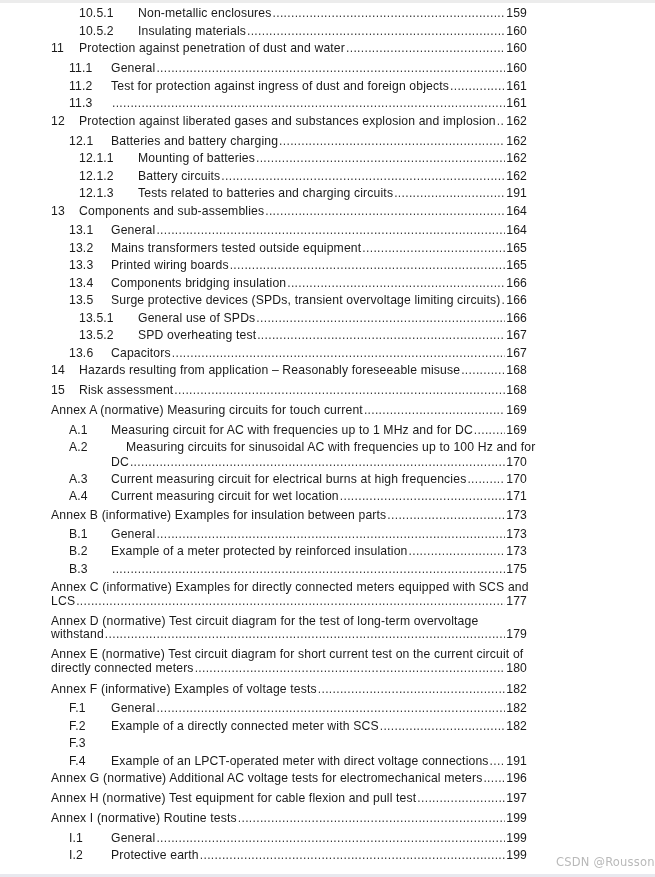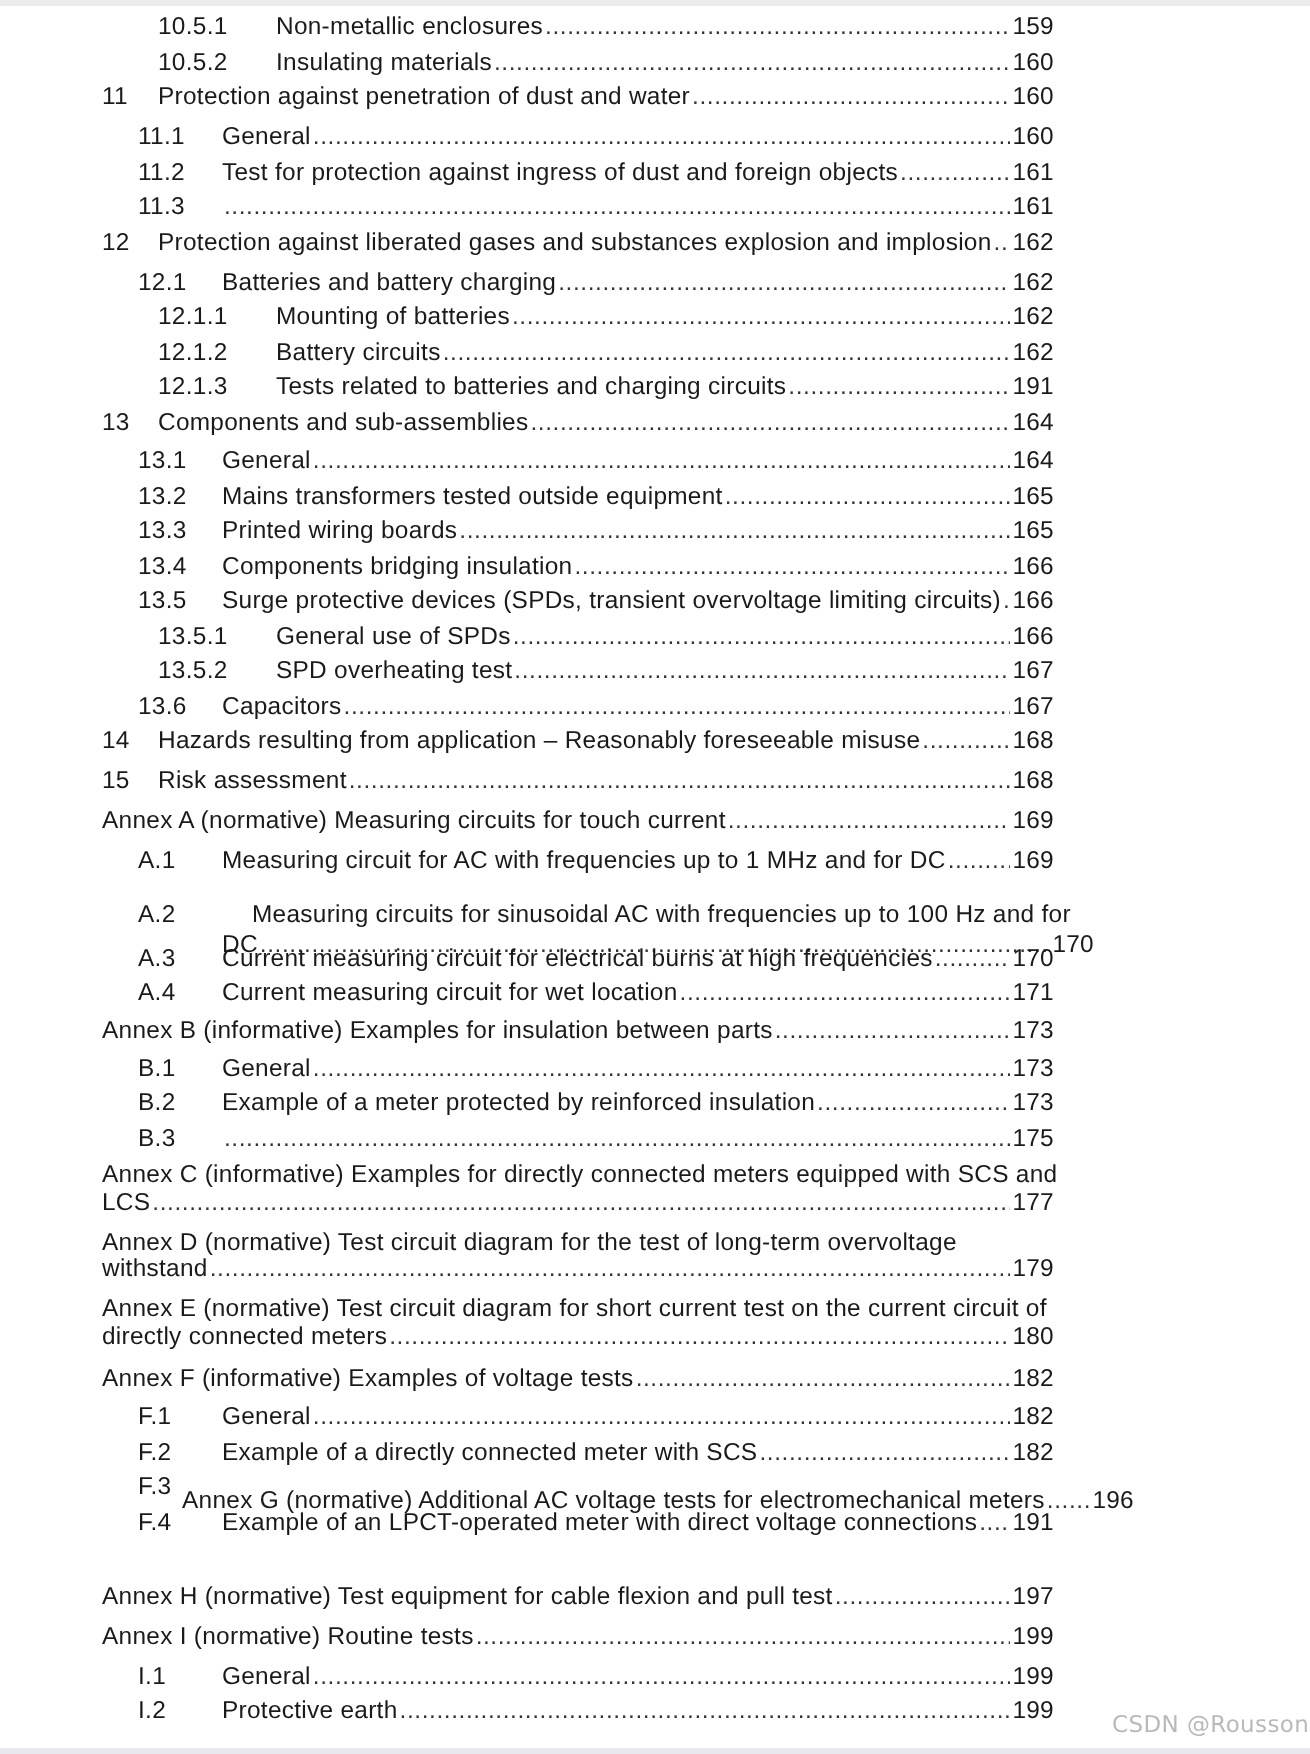--- a/index.html
+++ b/index.html
@@ -233,21 +233,21 @@
       </div>
     </div>
     <div class="row sub" style="top: 421px;">
       <span class="num">A.1</span>
       <div class="line">
         <span class="title">Measuring circuit for AC with frequencies up to 1 MHz and for DC</span>
         <span class="dots"></span>
         <span class="page">169</span>
       </div>
     </div>
-    <div class="row sub" style="top: 463px; padding-left: 20px;">
+    <div class="row sub" style="top: 453px;">
       <span class="num" style="top: -15px;">A.2</span>
       <span class="wrap1" style="left: 111px; top: -15px; margin-left: 15px;">Measuring circuits for sinusoidal AC with frequencies up to 100 Hz and for</span>
       <div class="line">
         <span class="title">DC</span>
         <span class="dots"></span>
         <span class="page">170</span>
       </div>
     </div>
     <div class="row sub" style="top: 470px; text-align: right;">
       <span class="num">A.3</span>
@@ -346,21 +346,21 @@
       <span class="num">F.3</span>
     </div>
     <div class="row sub" style="top: 752px;">
       <span class="num">F.4</span>
       <div class="line">
         <span class="title">Example of an LPCT-operated meter with direct voltage connections</span>
         <span class="dots"></span>
         <span class="page">191</span>
       </div>
     </div>
-    <div class="row ann" style="top: 741px; margin-left: 40px;">
+    <div class="row ann" style="top: 769px;">
       <div class="line">
         <span class="title">Annex G (normative)  Additional AC voltage tests for electromechanical meters</span>
         <span class="dots"></span>
         <span class="page">196</span>
       </div>
     </div>
     <div class="row ann" style="top: 789px;">
       <div class="line">
         <span class="title">Annex H (normative)  Test equipment for cable flexion and pull test</span>
         <span class="dots"></span>

